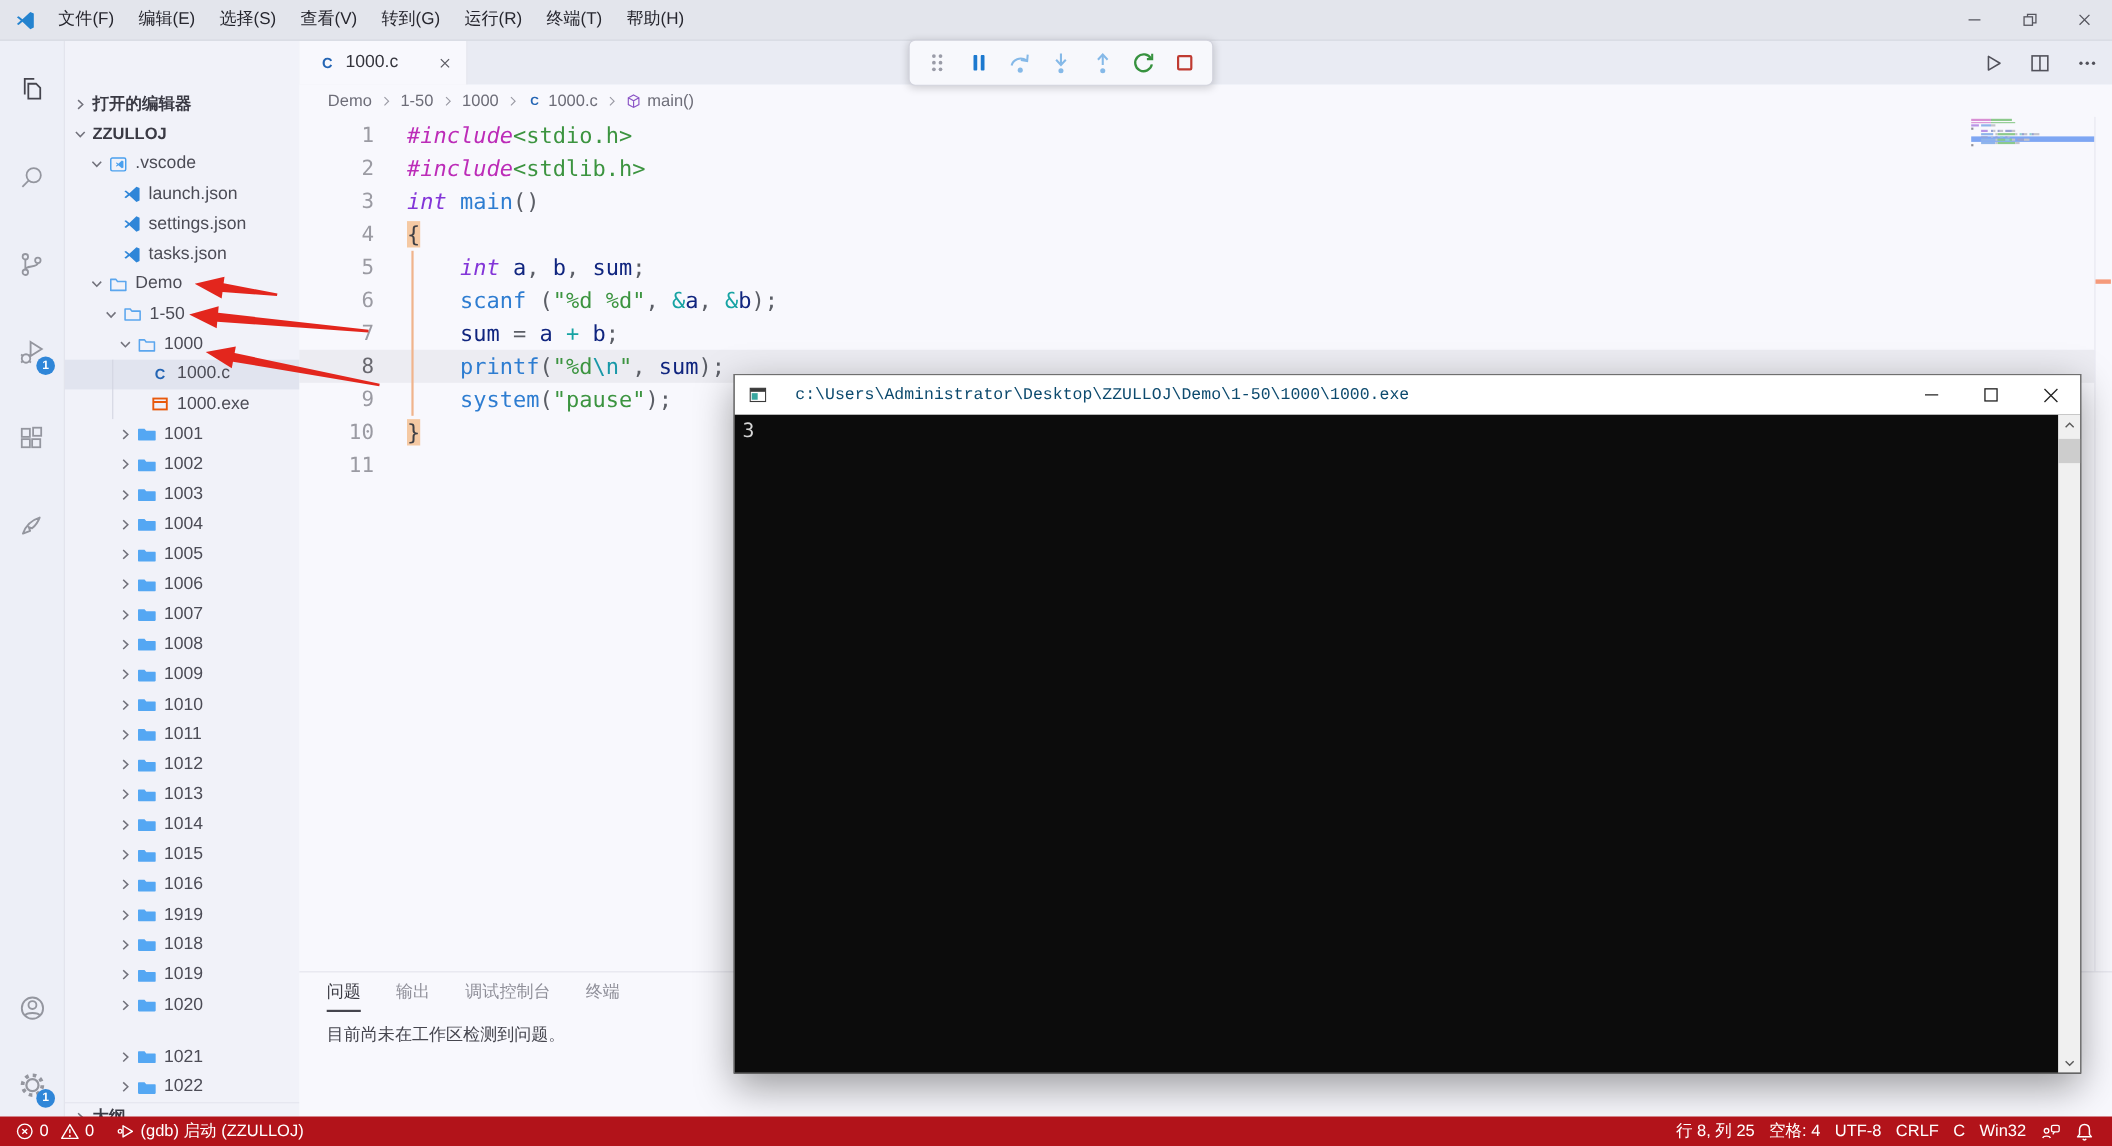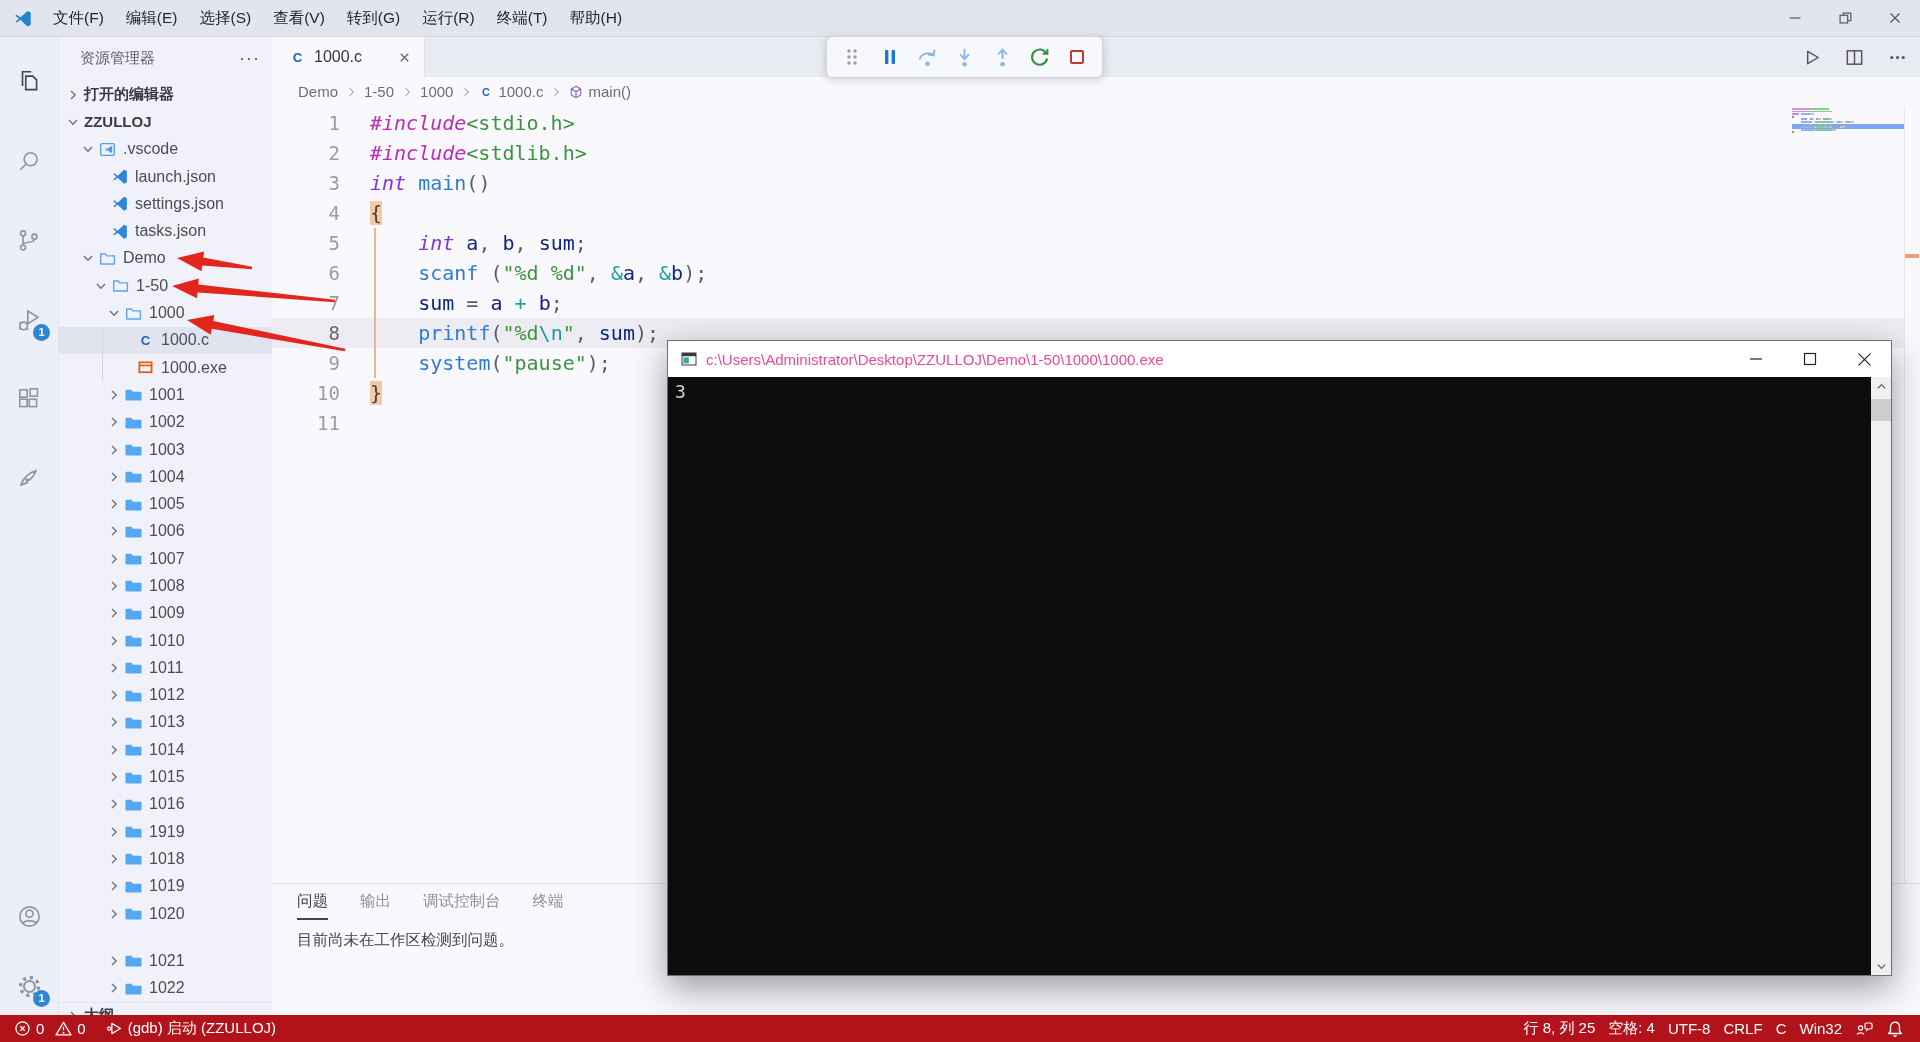--- a/index.html
+++ b/index.html
@@ -91,21 +91,21 @@
   
   #debugbar { position:absolute; left:826px; top:36px; width:277px; height:42px; background:#f7f8fc;
     border:1px solid #d2d3dd; border-radius:6px; box-shadow:0 2px 8px rgba(0,0,0,.18);
     display:flex; align-items:center; justify-content:space-between; padding:0 13px; z-index:20; }
   .dbg-btn { width:24px; height:24px; display:flex; align-items:center; justify-content:center; }
 
   
   #console { position:absolute; left:667px; top:340px; width:1225px; height:636px; background:#0c0c0c;
     border:1px solid #6f6f6f; box-shadow:0 12px 34px rgba(0,0,0,.38); z-index:50; }
   #ctitle { height:36px; background:#ffffff; display:flex; align-items:center; padding-left:13px; }
-  #ctitle-text { font-size:15px; color:#ec4899; margin-left:9px; }
+  #ctitle-text { font-size:15px; color:#0c4a6e; margin-left:26px;font-family:Liberation Mono, monospace; }
   #cbtns { margin-left:auto; display:flex; height:36px; }
   .cbtn { width:54px; display:flex; align-items:center; justify-content:center; }
   #cbody { position:absolute; left:0; top:36px; right:0; bottom:0; }
   #cout { padding:4px 0 0 7px; font-family:"DejaVu Sans Mono",monospace; font-size:18px; line-height:21px; color:#d6d6d6; }
   #cscroll { position:absolute; top:0; right:0; width:20px; bottom:0; background:#f0f0f0; }
   #cthumb { position:absolute; top:22px; left:0; width:20px; height:22px; background:#cdcdcd; }
   .cs-arrow { position:absolute; left:0; width:20px; height:18px; display:flex; align-items:center; justify-content:center; }
 
   #arrows { position:absolute; left:0; top:0; width:1920px; height:1042px; pointer-events:none; z-index:30; }
 </style>
@@ -198,24 +198,20 @@
   <div class="act" style="top:927px">
     <svg width="27" height="27" viewBox="0 0 24 24" fill="none" stroke="#94969f">
         <circle cx="12" cy="12" r="8" stroke-width="3" stroke-dasharray="2.9 3.38"></circle>
         <circle cx="12" cy="12" r="4.9" stroke-width="1.8"></circle>
       </svg>
     <span class="badge">1</span>
   </div>
 </div>
 
 <div id="sidebar">
-  <div id="side-header">
-    <span>资源管理器</span>
-    <span id="side-more">···</span>
-  </div>
   <div id="tree">
       <div class="trow section" style="padding-left: 6px;">
         <svg class="tchev" width="16" height="16" viewBox="0 0 16 16">
           <path d="M6 4l4.2 4L6 12" fill="none" stroke="#72727c" stroke-width="1.4"></path>
         </svg>
         <span>打开的编辑器</span>
       </div>
       <div class="trow section" style="padding-left: 6px;">
         <svg class="tchev" width="16" height="16" viewBox="0 0 16 16">
           <path d="M4 6l4 4.2L12 6" fill="none" stroke="#72727c" stroke-width="1.4"></path>

